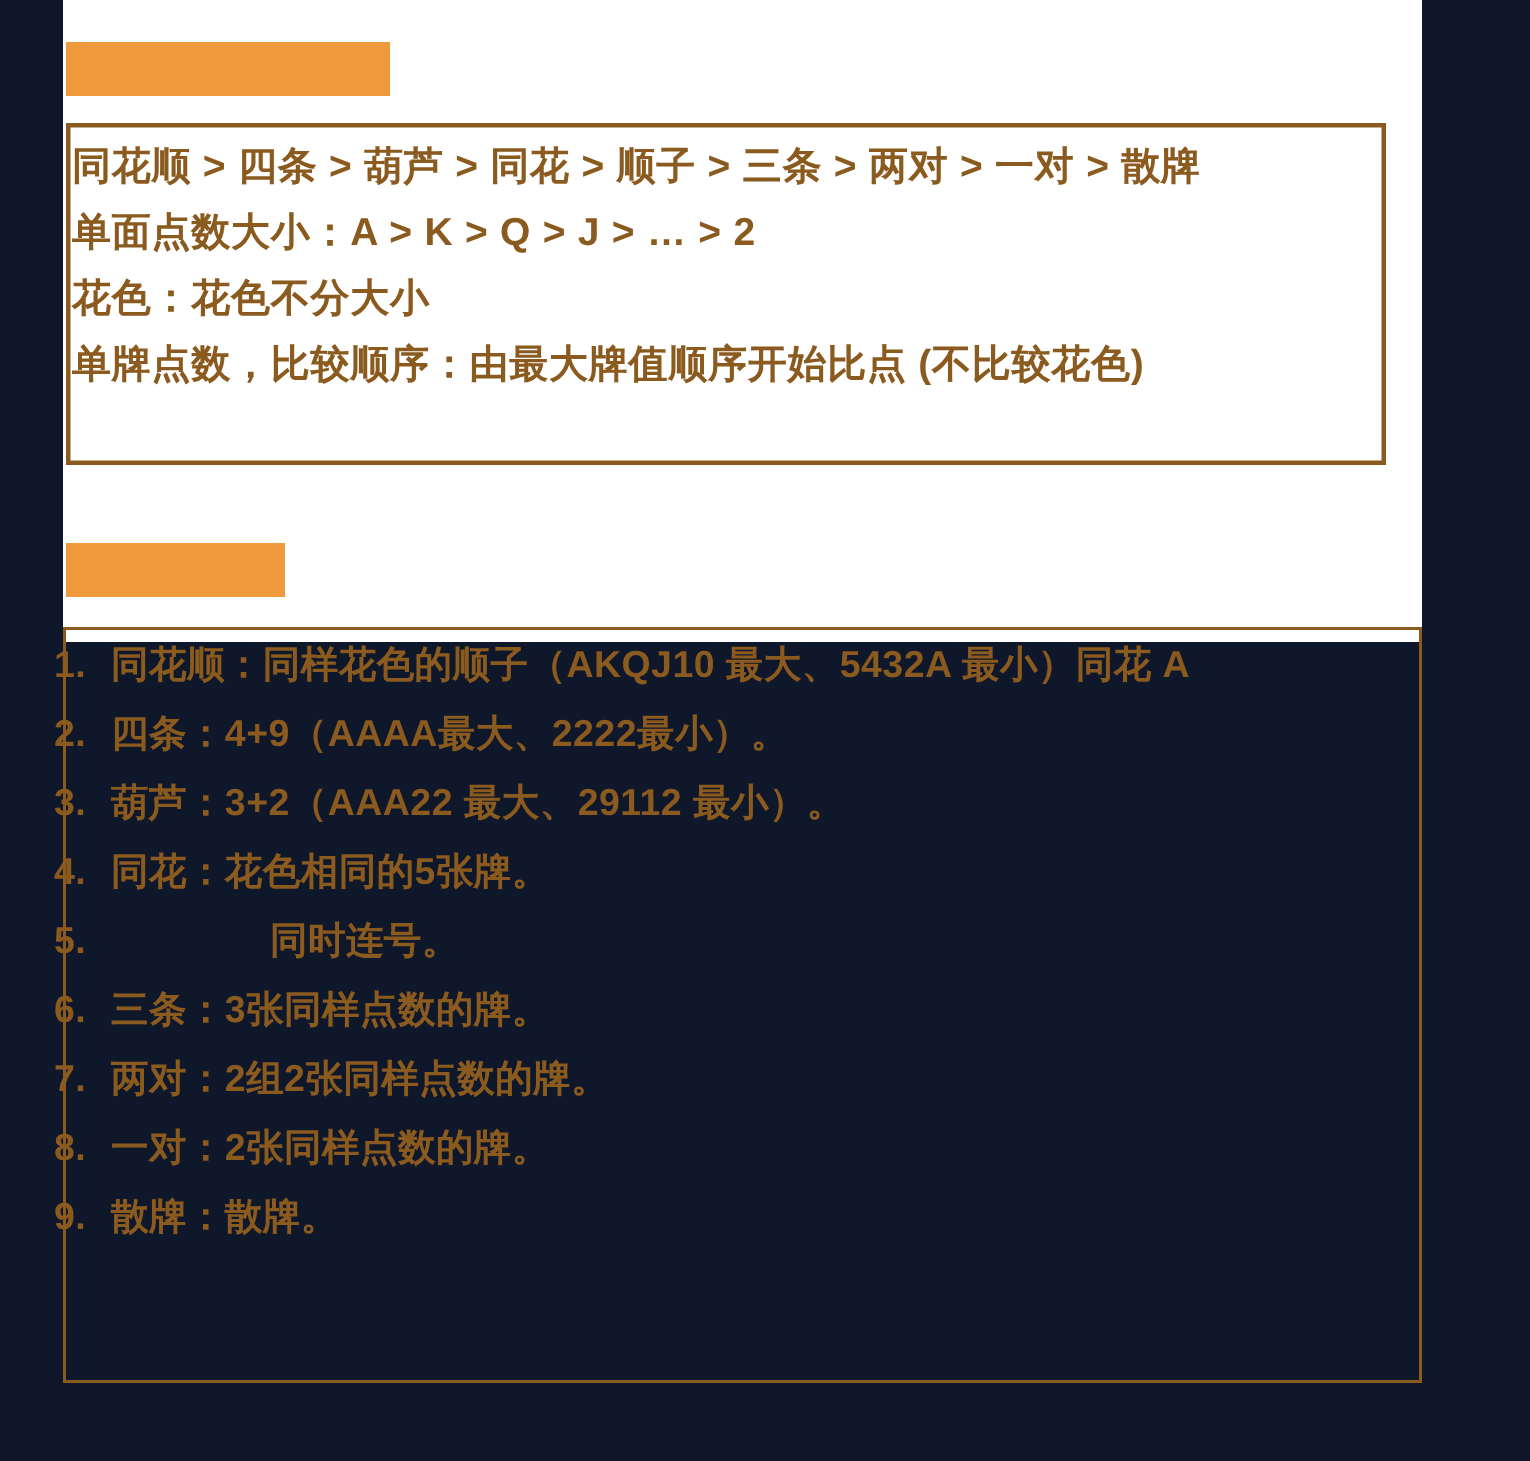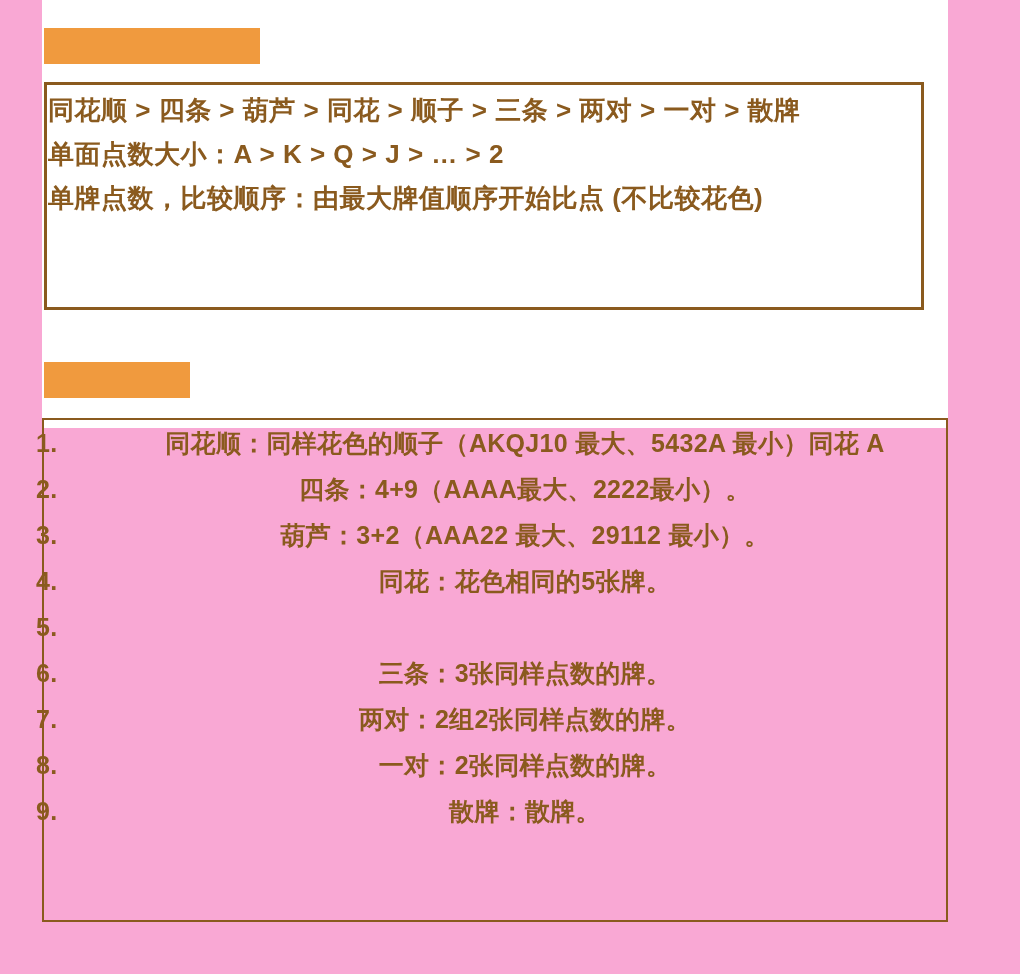--- a/index.html
+++ b/index.html
@@ -10,21 +10,21 @@
   body {
     width: 1020px;
     height: 974px;
     position: relative;
     font-family: "Liberation Sans", sans-serif;
     overflow: hidden;
   }
   .page {
     position: absolute;
     inset: 0;
-    background: #f9a8d4;
+    background: #0f172a;
   }
 
   
   .white-band {
     position: absolute;
     left: 42px;
     top: 0;
     width: 906px;
     height: 428px;
     background: #ffffff;
@@ -90,21 +90,20 @@
     margin-bottom: 0px;
   }
   .hand-num {
     flex: 0 0 auto;
     width: 38px;
     text-align: left;
   }
   .hand-text {
     flex: 1 1 auto;
     text-indent: 0;
-    text-align: center;
   }
   .hand-text .cont {
     display: block;
     padding-left: 106px;
   }
 </style>
 </head>
 <body>
 
 <div class="page">
@@ -113,20 +112,21 @@
 
   <div class="chip chip-1">
     
   </div>
 
   <div class="box-1"></div>
 
   <div class="rules-list">
     <div>同花顺 &gt; 四条 &gt; 葫芦 &gt; 同花 &gt; 顺子 &gt; 三条 &gt; 两对 &gt; 一对 &gt; 散牌</div>
     <div>单面点数大小：A &gt; K &gt; Q &gt; J &gt; … &gt; 2</div>
+    <div>花色：花色不分大小</div>
     <div>单牌点数，比较顺序：由最大牌值顺序开始比点 (不比较花色)</div>
   </div>
 
   <div class="chip chip-2">
     
   </div>
 
   <div class="box-2"></div>
 
   <div class="hands-list">
@@ -146,21 +146,21 @@
       <span class="hand-text"><span>葫芦：3+2（AAA22 最大、29112 最小）。</span></span>
     </div>
 
     <div class="hand-item">
       <span class="hand-num">4.</span>
       <span class="hand-text"><span>同花：花色相同的5张牌。</span></span>
     </div>
 
     <div class="hand-item">
       <span class="hand-num">5.</span>
-      <span class="hand-text"></span>
+      <span class="hand-text"><span class="cont">同时连号。</span></span>
     </div>
 
     <div class="hand-item">
       <span class="hand-num">6.</span>
       <span class="hand-text"><span>三条：3张同样点数的牌。</span></span>
     </div>
 
     <div class="hand-item">
       <span class="hand-num">7.</span>
       <span class="hand-text"><span>两对：2组2张同样点数的牌。</span></span>

